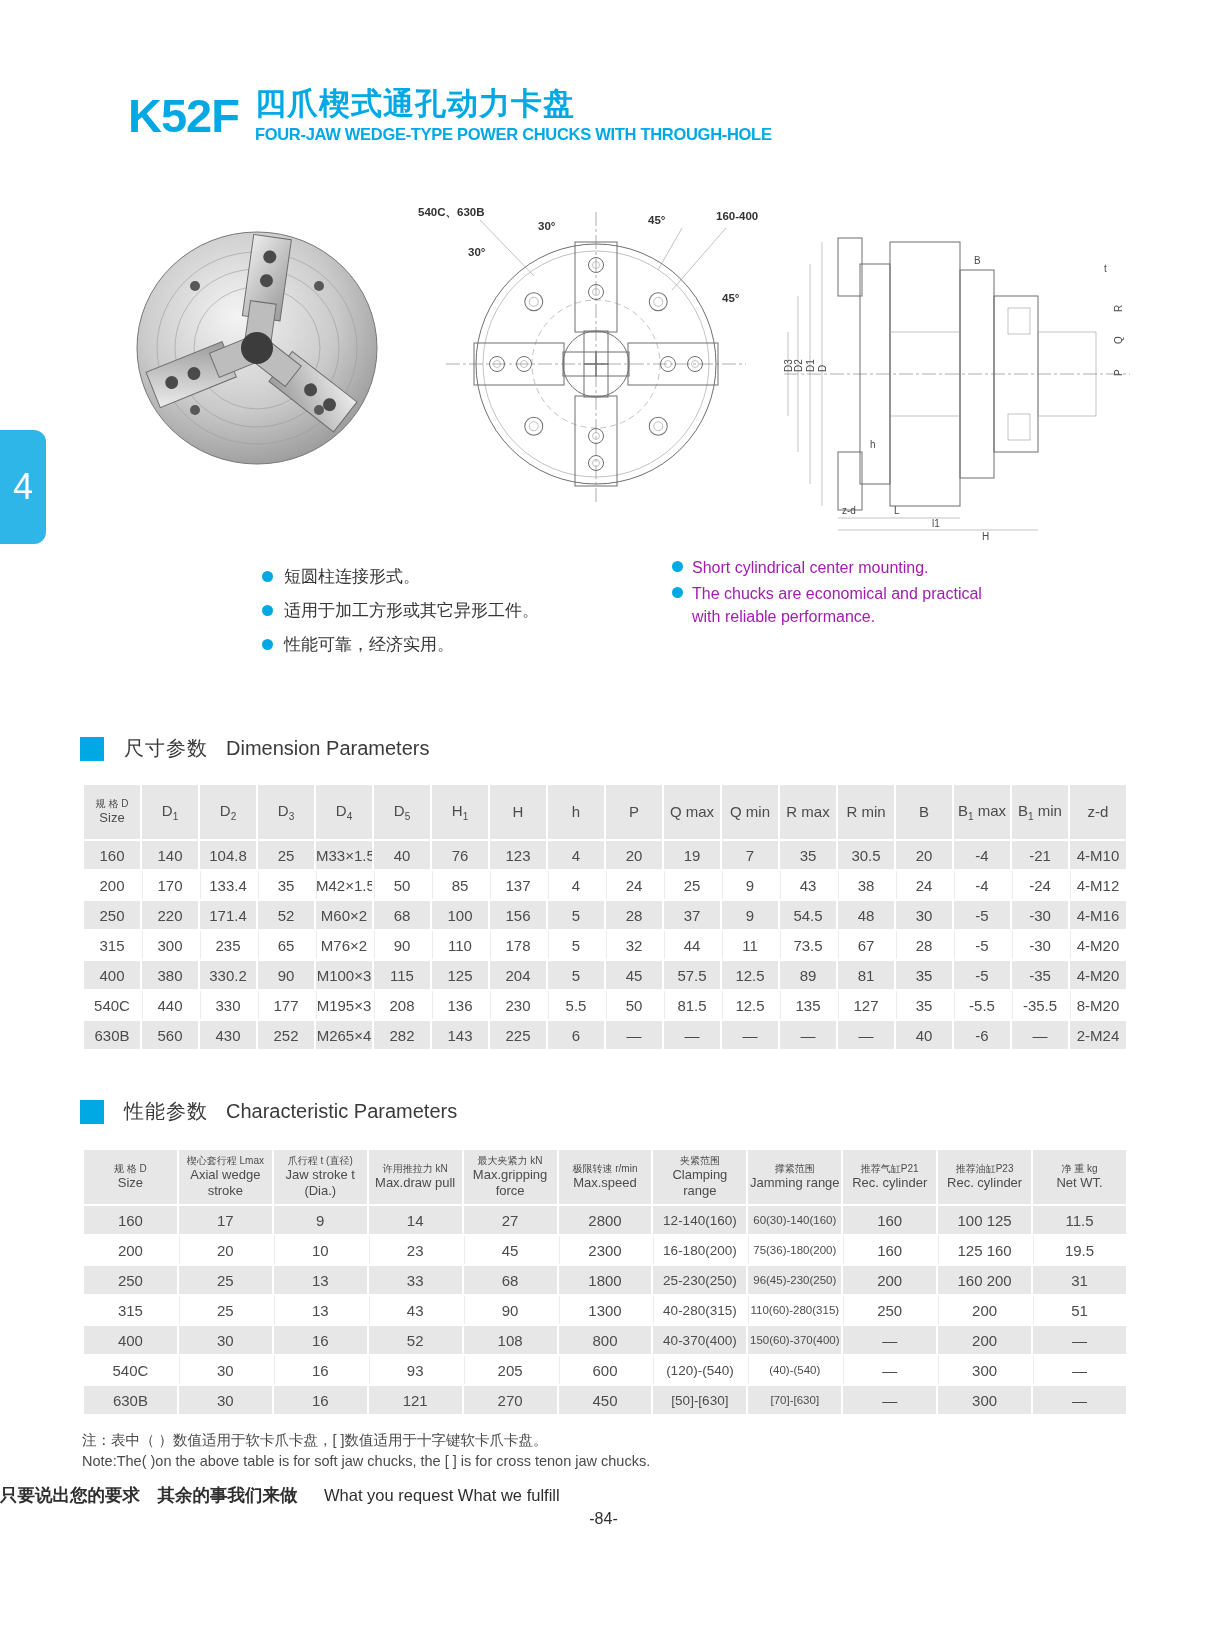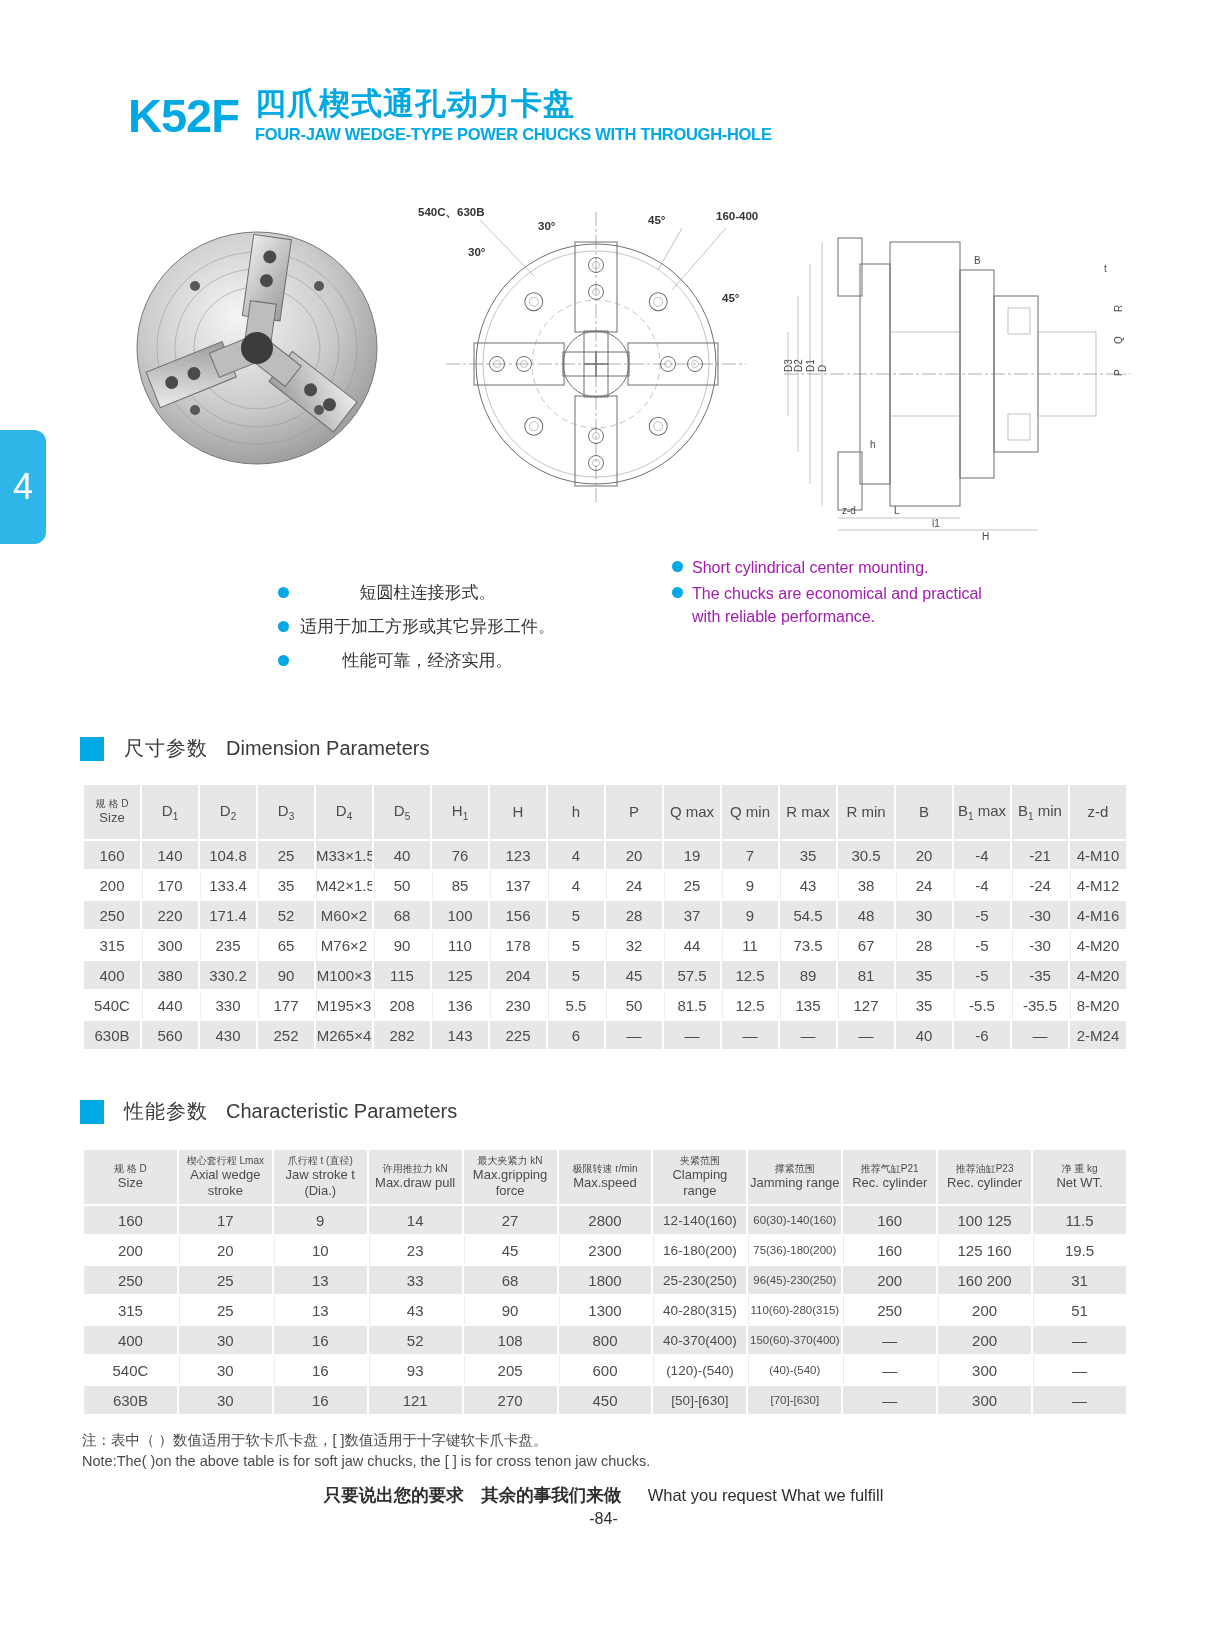--- a/index.html
+++ b/index.html
@@ -19,21 +19,21 @@
   
   .img-photo{position:absolute;left:125px;top:218px;}
   .img-front{position:absolute;left:410px;top:198px;}
   .img-section{position:absolute;left:782px;top:212px;}
   svg .thin{stroke:#6f6f6f;stroke-width:1;fill:none;}
   svg .thinner{stroke:#9a9a9a;stroke-width:0.6;fill:none;}
   svg .axis{stroke:#8a8a8a;stroke-width:0.7;fill:none;stroke-dasharray:14 3 3 3;}
   svg .lbl{font-family:"Liberation Sans",sans-serif;font-size:11.5px;fill:#333;font-weight:700;}
   svg .dim{font-family:"Liberation Sans",sans-serif;font-size:10px;fill:#4a4a4a;font-weight:400;}
   
-  .features-cn{position:absolute;left:262px;top:560px;list-style:none;margin:16px;padding:0;text-align:center;}
+  .features-cn{position:absolute;left:262px;top:560px;list-style:none;margin:0;padding:0;}
   .features-cn li{position:relative;padding-left:22px;font-size:17px;color:#353535;line-height:34px;}
   .features-en{position:absolute;left:672px;top:556px;width:318px;list-style:none;margin:0;padding:0;}
   .features-en li{position:relative;padding-left:20px;font-size:16px;color:#a21caf;line-height:23px;margin-bottom:3px;}
   .dot{position:absolute;left:0;width:11px;height:11px;border-radius:50%;background:var(--accent);}
   .features-cn .dot{top:11px;} .features-en .dot{top:5px;}
   
   .sec{position:absolute;display:flex;align-items:center;}
   .sec .sq{width:24px;height:24px;background:var(--accent);margin-right:20px;}
   .sec .cn{font-size:20px;color:#3a3a3a;margin-right:18px;letter-spacing:1px;}
   .sec .en{font-size:20px;color:#3a3a3a;}
@@ -47,21 +47,21 @@
   tbody td{font-size:15px;height:28px;padding:0;}
   tr.gray td{background:var(--rowgray);}
   tr.white td{background:#fff;box-shadow:inset 1px 0 0 #ececec;}
   tr.white td:first-child{box-shadow:none;}
   sub{font-size:10px;}
   thead .cn{font-size:10px;} thead .en{font-size:13px;}
   #char-table td:nth-child(7){font-size:13.5px;}
   #char-table td:nth-child(8){font-size:11.5px;}
   
   .note{position:absolute;left:82px;top:1430px;font-size:14.5px;color:#4a4a4a;line-height:21px;}
-  .tagline{position:absolute;left:0;top:1483px;width:1207px;text-align:center;color:#2e2e2e;}
+  .tagline{position:absolute;left:0;top:1483px;width:1207px;text-align:left;color:#2e2e2e;}
   .tagline .cn{font-size:17.5px;font-weight:700;margin-right:22px;}
   .tagline .en{font-size:16.5px;font-weight:400;}
   .pagenum{position:absolute;left:0;top:1510px;width:1207px;text-align:center;font-size:16px;color:#2e2e2e;}
 </style>
 </head>
 <body>
 
 <div class="page">
 
   <div class="header">

